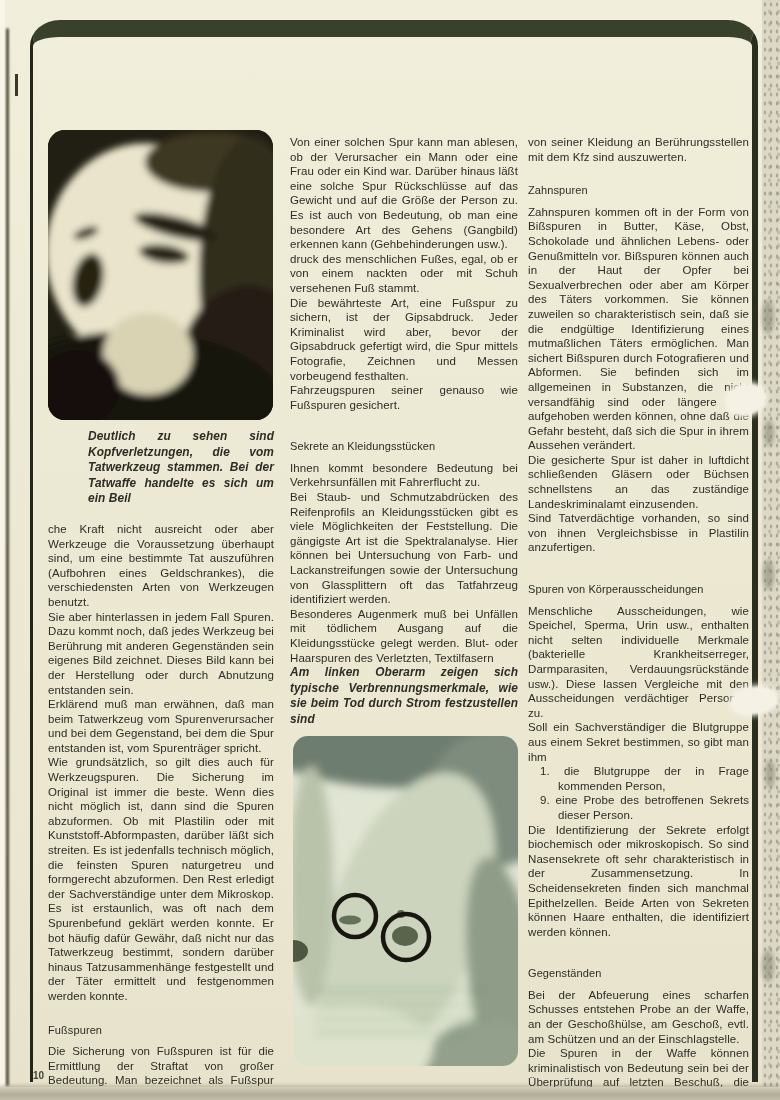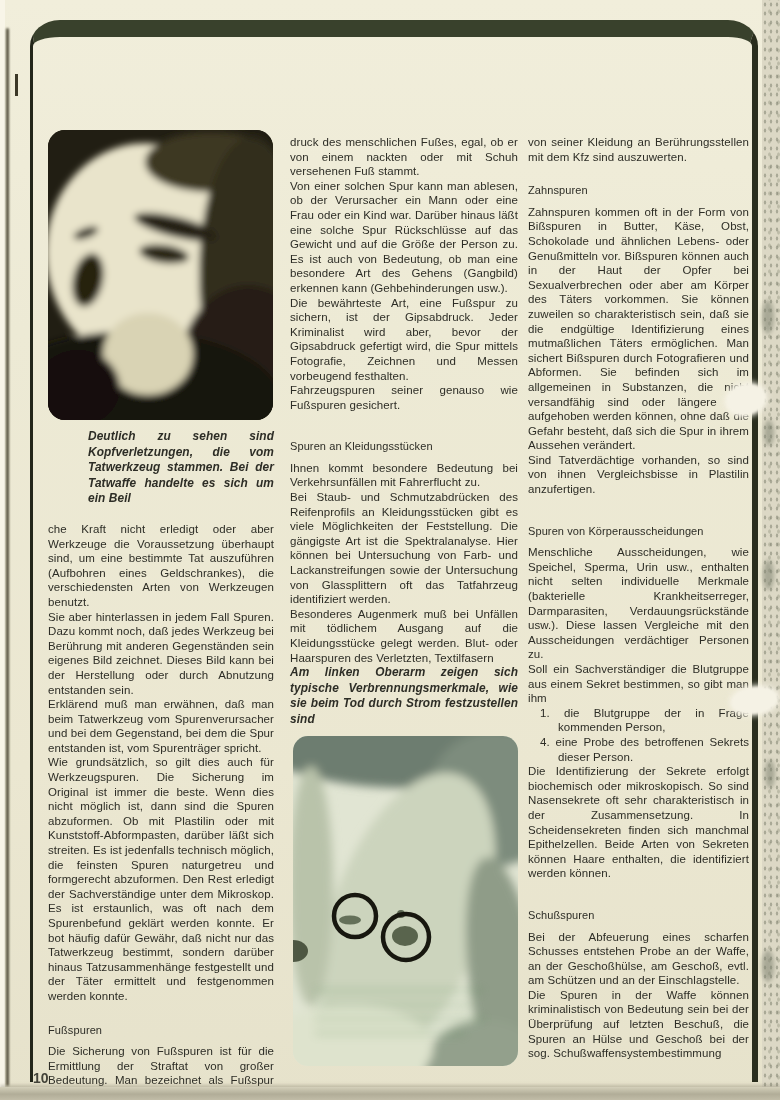--- a/index.html
+++ b/index.html
@@ -62,21 +62,21 @@
   .caption.cap-head { margin-top:9px;margin-left:40px; }
   .caption.cap-arm { }
   .li { padding-left:30px; text-indent:-18px; }
 
   .photo { overflow:hidden; position:relative; }
   .photo-head { width:225px; height:290px; border-radius:17px; background:#211e13; }
   .photo-arm  { width:225px; height:330px; border-radius:15px; background:#e1e5d3; margin-top:8px; margin-left:3px; }
   .photo svg { display:block; width:100%; height:100%; }
 
   .pagenum { position:absolute; left:33px; top:1070px; z-index:3;
-             font-size:14px; font-weight:bold; color:#44443a; }
+             font-size:10px; font-weight:bold; color:#44443a; }
   .mt { margin-top:15px !important; }
 </style>
 </head>
 <body>
 
 <div class="paper"></div>
 <div class="frame"></div>
 
 <div class="col col-left">
   <div class="photo photo-head">
@@ -96,34 +96,34 @@
         <ellipse cx="38" cy="103" rx="13" ry="5" fill="#262112" transform="rotate(-20 38 103)"></ellipse>
         <ellipse cx="40" cy="150" rx="15" ry="27" fill="#27220f" transform="rotate(12 40 150)"></ellipse>
         <ellipse cx="116" cy="124" rx="25" ry="9" fill="#2a2514" transform="rotate(8 116 124)"></ellipse>
         <ellipse cx="85" cy="275" rx="150" ry="74" fill="#161309"></ellipse>
         <ellipse cx="100" cy="224" rx="45" ry="41" fill="#d9d3b4"></ellipse>
         <ellipse cx="30" cy="258" rx="42" ry="38" fill="#12100a"></ellipse>
       </g>
     </svg>
   </div>
   <p class="caption cap-head">Deutlich zu sehen sind Kopfverletzungen, die vom Tatwerkzeug stammen. Bei der Tatwaffe handelte es sich um ein Beil</p>
-  <p class="mt">che Kraft nicht erledigt oder aber Werkzeuge die Voraussetzung überhaupt sind, um eine bestimmte Tat auszuführen (Aufbohren eines Geldschrankes), die verschiedensten Arten von Werkzeugen benutzt.</p>
+  <p class="mt">che Kraft nicht ausreicht oder aber Werkzeuge die Voraussetzung überhaupt sind, um eine bestimmte Tat auszuführen (Aufbohren eines Geldschrankes), die verschiedensten Arten von Werkzeugen benutzt.</p>
   <p>Sie aber hinterlassen in jedem Fall Spuren. Dazu kommt noch, daß jedes Werkzeug bei Berührung mit anderen Gegenständen sein eigenes Bild zeichnet. Dieses Bild kann bei der Herstellung oder durch Abnutzung entstanden sein.</p>
   <p>Erklärend muß man erwähnen, daß man beim Tatwerkzeug vom Spurenverursacher und bei dem Gegenstand, bei dem die Spur entstanden ist, vom Spurenträger spricht.</p>
   <p>Wie grundsätzlich, so gilt dies auch für Werkzeugspuren. Die Sicherung im Original ist immer die beste. Wenn dies nicht möglich ist, dann sind die Spuren abzuformen. Ob mit Plastilin oder mit Kunststoff-Abformpasten, darüber läßt sich streiten. Es ist jedenfalls technisch möglich, die feinsten Spuren naturgetreu und formgerecht abzuformen. Den Rest erledigt der Sachverständige unter dem Mikroskop. Es ist erstaunlich, was oft nach dem Spurenbefund geklärt werden konnte. Er bot häufig dafür Gewähr, daß nicht nur das Tatwerkzeug bestimmt, sondern darüber hinaus Tatzusammenhänge festgestellt und der Täter ermittelt und festgenommen werden konnte.</p>
   <h3 class="sec">Fußspuren</h3>
   <p>Die Sicherung von Fußspuren ist für die Ermittlung der Straftat von großer Bedeutung. Man bezeichnet als Fußspur den bloßen Abdruck als auch den Ein-</p>
 </div>
 
 <div class="col col-mid">
+  <p>Von einer solchen Spur kann man ablesen, ob der Verursacher ein Mann oder eine Frau oder ein Kind war. Darüber hinaus läßt eine solche Spur Rückschlüsse auf das Gewicht und auf die Größe der Person zu. Es ist auch von Bedeutung, ob man eine besondere Art des Gehens (Gangbild) erkennen kann (Gehbehinderungen usw.).</p>
   <p>druck des menschlichen Fußes, egal, ob er von einem nackten oder mit Schuh versehenen Fuß stammt.</p>
-  <p>Von einer solchen Spur kann man ablesen, ob der Verursacher ein Mann oder eine Frau oder ein Kind war. Darüber hinaus läßt eine solche Spur Rückschlüsse auf das Gewicht und auf die Größe der Person zu. Es ist auch von Bedeutung, ob man eine besondere Art des Gehens (Gangbild) erkennen kann (Gehbehinderungen usw.).</p>
   <p>Die bewährteste Art, eine Fußspur zu sichern, ist der Gipsabdruck. Jeder Kriminalist wird aber, bevor der Gipsabdruck gefertigt wird, die Spur mittels Fotografie, Zeichnen und Messen vorbeugend festhalten.</p>
   <p>Fahrzeugspuren seiner genauso wie Fußspuren gesichert.</p>
-  <h3 class="sec gap-lg">Spuren an Kleidungsstücken</h3>
+  <h3 class="sec gap-lg">Sekrete an Kleidungsstücken</h3>
   <p>Ihnen kommt besondere Bedeutung bei Verkehrsunfällen mit Fahrerflucht zu.</p>
   <p>Bei Staub- und Schmutzabdrücken des Reifenprofils an Kleidungsstücken gibt es viele Möglichkeiten der Feststellung. Die gängigste Art ist die Spektralanalyse. Hier können bei Untersuchung von Farb- und Lackanstreifungen sowie der Untersuchung von Glassplittern oft das Tatfahrzeug identifiziert werden.</p>
   <p>Besonderes Augenmerk muß bei Unfällen mit tödlichem Ausgang auf die Kleidungsstücke gelegt werden. Blut- oder Haarspuren des Verletzten, Textilfasern</p>
   <p class="caption cap-arm">Am linken Oberarm zeigen sich typische Verbrennungsmerkmale, wie sie beim Tod durch Strom festzustellen sind</p>
   <div class="photo photo-arm">
     <svg viewBox="0 0 225 330">
       <defs>
           <filter id="b2" x="-25%" y="-25%" width="150%" height="150%">
             <feGaussianBlur stdDeviation="5"></feGaussianBlur>
           </filter>
@@ -151,28 +151,29 @@
       <circle cx="62" cy="180" r="21" fill="none" stroke="#17170f" stroke-width="4.5"></circle>
       <circle cx="113" cy="201" r="23" fill="none" stroke="#17170f" stroke-width="4.5"></circle>
     </svg>
   </div>
 </div>
 
 <div class="col col-right">
   <p>von seiner Kleidung an Berührungsstellen mit dem Kfz sind auszuwerten.</p>
   <h3 class="sec">Zahnspuren</h3>
   <p>Zahnspuren kommen oft in der Form von Bißspuren in Butter, Käse, Obst, Schokolade und ähnlichen Lebens- oder Genußmitteln vor. Bißspuren können auch in der Haut der Opfer bei Sexualverbrechen oder aber am Körper des Täters vorkommen. Sie können zuweilen so charakteristisch sein, daß sie die endgültige Identifizierung eines mutmaßlichen Täters ermöglichen. Man sichert Bißspuren durch Fotografieren und Abformen. Sie befinden sich im allgemeinen in Substanzen, die nicht versandfähig sind oder längere Zeit aufgehoben werden können, ohne daß die Gefahr besteht, daß sich die Spur in ihrem Aussehen verändert.</p>
+  <p>Die gesicherte Spur ist daher in luftdicht schließenden Gläsern oder Büchsen schnellstens an das zuständige Landeskriminalamt einzusenden.</p>
   <p>Sind Tatverdächtige vorhanden, so sind von ihnen Vergleichsbisse in Plastilin anzufertigen.</p>
   <h3 class="sec gap-lg">Spuren von Körperausscheidungen</h3>
   <p>Menschliche Ausscheidungen, wie Speichel, Sperma, Urin usw., enthalten nicht selten individuelle Merkmale (bakterielle Krankheitserreger, Darmparasiten, Verdauungsrückstände usw.). Diese lassen Vergleiche mit den Ausscheidungen verdächtiger Personen zu.</p>
   <p>Soll ein Sachverständiger die Blutgruppe aus einem Sekret bestimmen, so gibt man ihm</p>
   <div class="li">1. die Blutgruppe der in Frage kommenden Person,</div>
-  <div class="li">4. eine Probe des betroffenen Sekrets dieser Person.</div>
+  <div class="li">9. eine Probe des betroffenen Sekrets dieser Person.</div>
   <p>Die Identifizierung der Sekrete erfolgt biochemisch oder mikroskopisch. So sind Nasensekrete oft sehr charakteristisch in der Zusammensetzung. In Scheidensekreten finden sich manchmal Epithelzellen. Beide Arten von Sekreten können Haare enthalten, die identifiziert werden können.</p>
-  <h3 class="sec gap-lg">Schußspuren</h3>
+  <h3 class="sec gap-lg">Gegenständen</h3>
   <p>Bei der Abfeuerung eines scharfen Schusses entstehen Probe an der Waffe, an der Geschoßhülse, am Geschoß, evtl. am Schützen und an der Einschlagstelle.</p>
   <p>Die Spuren in der Waffe können kriminalistisch von Bedeutung sein bei der Überprüfung auf letzten Beschuß, die Spuren an Hülse und Geschoß bei der sog. Schußwaffensystembestimmung</p>
 </div>
 
 <div class="pagenum">10</div>
 
 <div class="edge-white-left"></div>
 <div class="edge-line-left"></div>
 <div class="edge-dash"></div>
 <div class="edge-right"></div>

